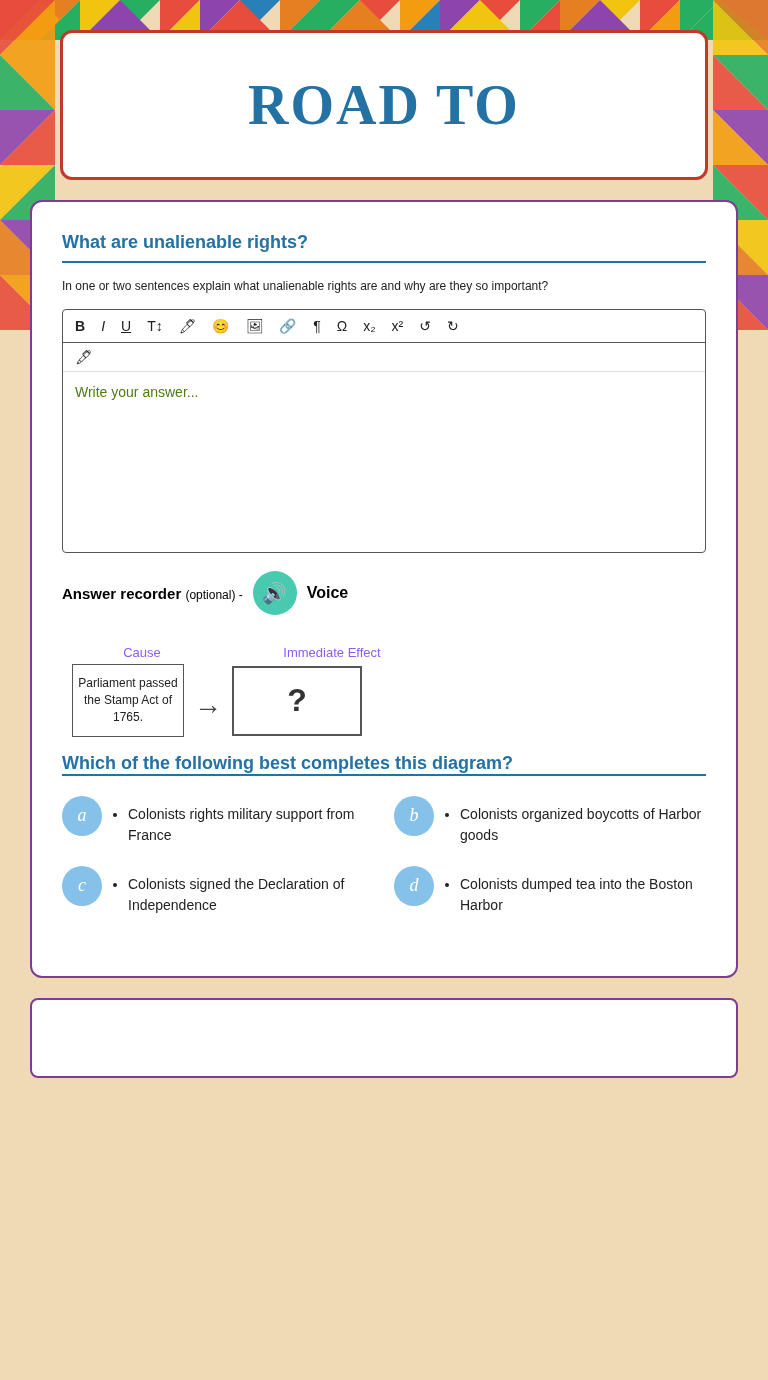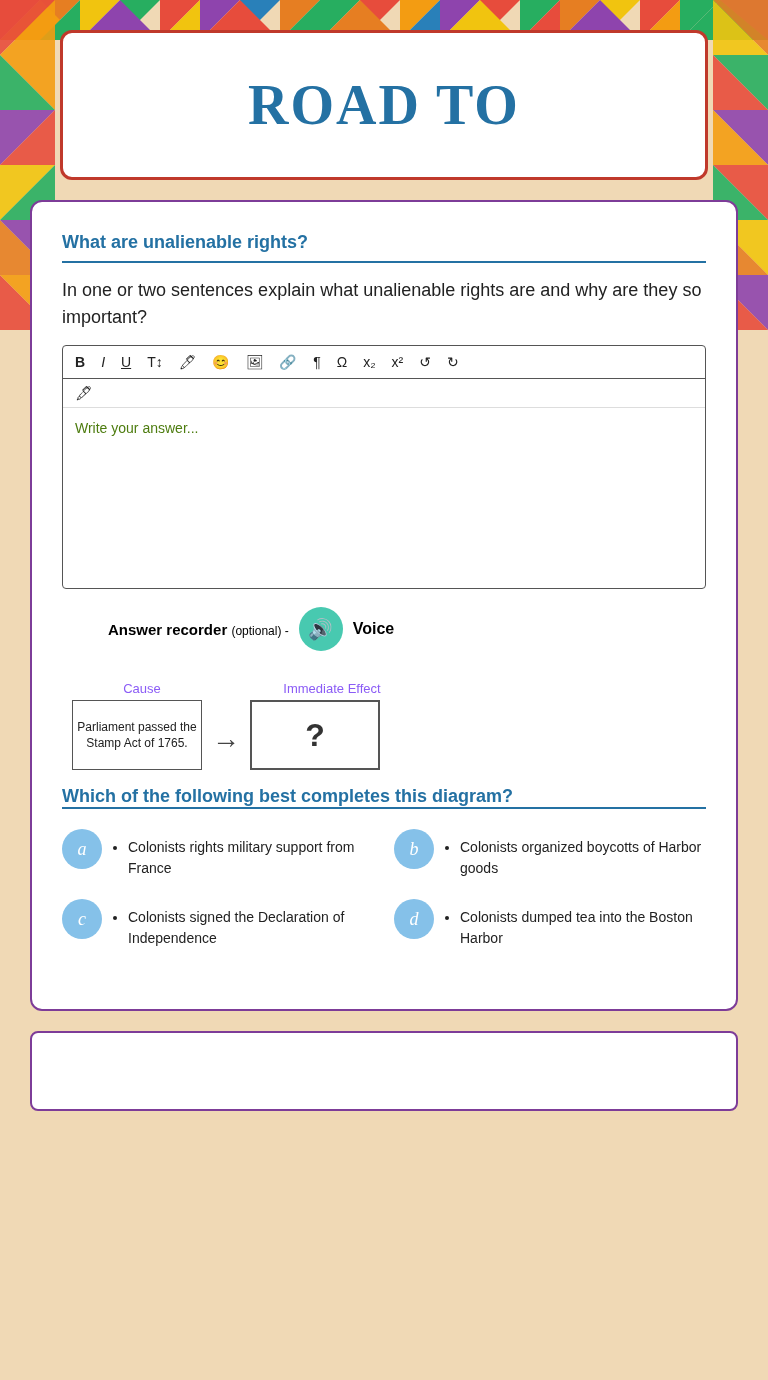--- a/index.html
+++ b/index.html
@@ -50,21 +50,21 @@
     .question-title {
       color: #2471a3;
       font-size: 18px;
       font-weight: bold;
       border-bottom: 2px solid #2471a3;
       padding-bottom: 8px;
       margin-bottom: 14px;
     }
 
     .question-instruction {
-      font-size: 18px;
+      font-size: 12px;
       color: #222;
       margin-bottom: 14px;
       line-height: 1.5;
     }
 
     
     .editor-container {
       border: 1px solid #555;
       border-radius: 4px;
       margin-bottom: 18px;
@@ -110,21 +110,20 @@
       display: flex;
       align-items: center;
       gap: 10px;
       margin-bottom: 30px;
       font-size: 15px;
     }
 
     .recorder-label {
       font-weight: bold;
       font-size: 15px;
-      margin-left: 46px;
     }
 
     .recorder-optional {
       font-size: 12px;
       font-weight: normal;
     }
 
     .voice-btn {
       width: 44px;
       height: 44px;
@@ -176,21 +175,21 @@
       margin-left: 50px;
     }
 
     .diagram-box {
       border: 1.5px solid #555;
       padding: 10px 0;
       font-size: 12px;
       color: #222;
       text-align: center;
       line-height: 1.4;
-      width: 130px;
+      width: 112px;
       min-height: 70px;
       display: flex;
       align-items: center;
       justify-content: center;
     }
 
     .diagram-arrow {
       font-size: 28px;
       color: #444;
       margin: 0 10px;

